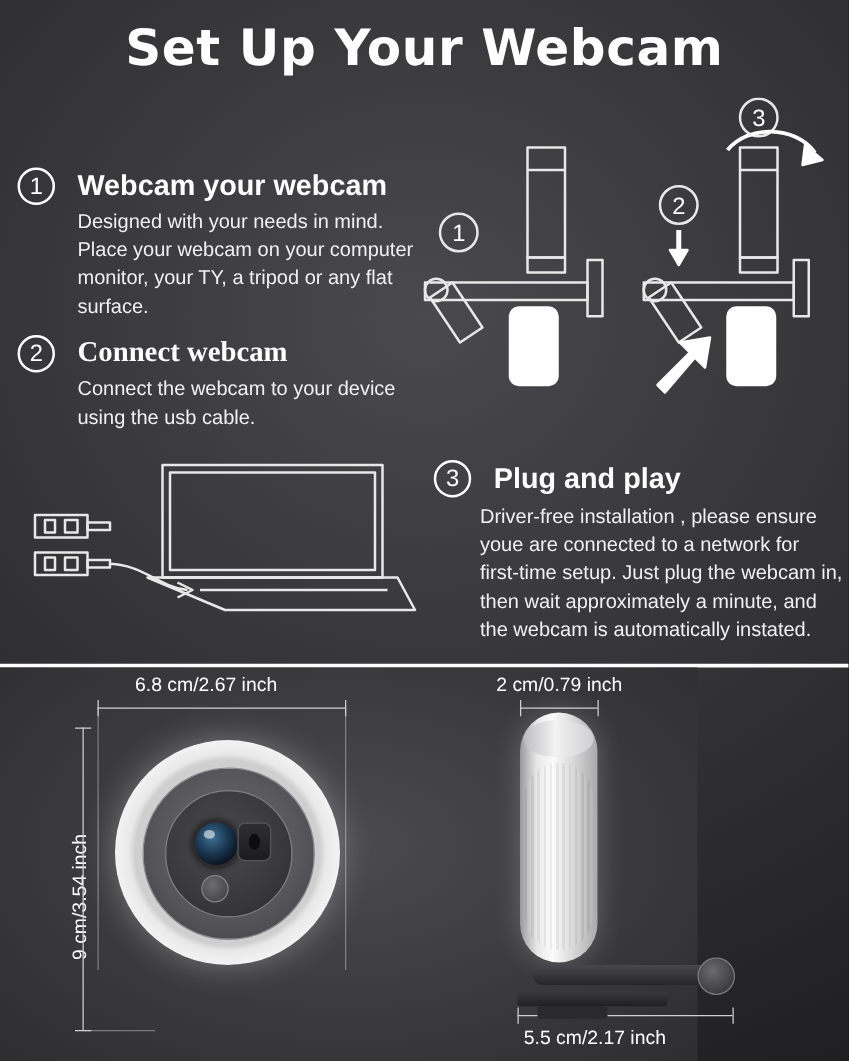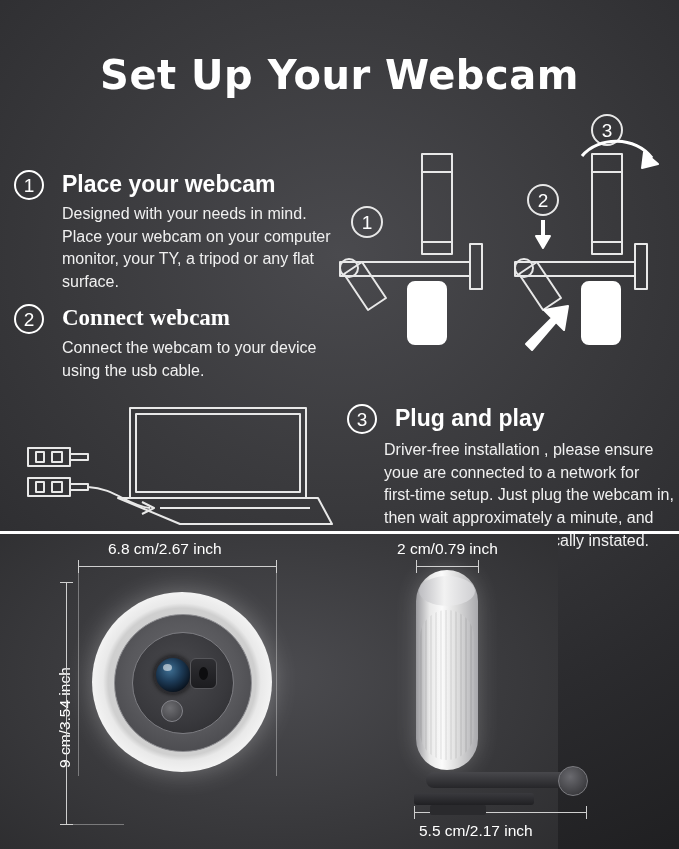--- a/index.html
+++ b/index.html
@@ -16,21 +16,20 @@
     color: #ffffff;
     background: radial-gradient(ellipse 110% 80% at 50% 30%, #4a4a4e 0%, #3a3a3d 35%, #2b2b2e 70%, #1f1f21 100%);
   }
 
   
   .top-panel {
     position: absolute;
     left: 0; top: 0;
     width: 679px;
     height: 531px;
-    margin-top: 36px;
   }
 
   .main-title {
     position: absolute;
     left: 0; top: 16px;
     width: 679px;
     text-align: center;
     font-size: 40px;
     font-weight: bold;
     letter-spacing: 0.5px;
@@ -295,21 +294,21 @@
 <body>
 
 <div class="page">
 
   <div class="top-panel">
 
     <div class="main-title">Set Up Your Webcam</div>
 
     <div class="step" id="step1">
       <div class="circle-num">1</div>
-      <div class="step-title">Place your webcam</div>
+      <div class="step-title">Webcam your webcam</div>
       <div class="step-body">Designed with your needs in mind. Place your webcam on your computer monitor, your TY, a tripod or any flat surface.</div>
     </div>
 
     <div class="step" id="step2">
       <div class="circle-num">2</div>
       <div class="step-title">Connect webcam</div>
       <div class="step-body">Connect the webcam to your device using the usb cable.</div>
     </div>
 
     <div class="step" id="step3">

